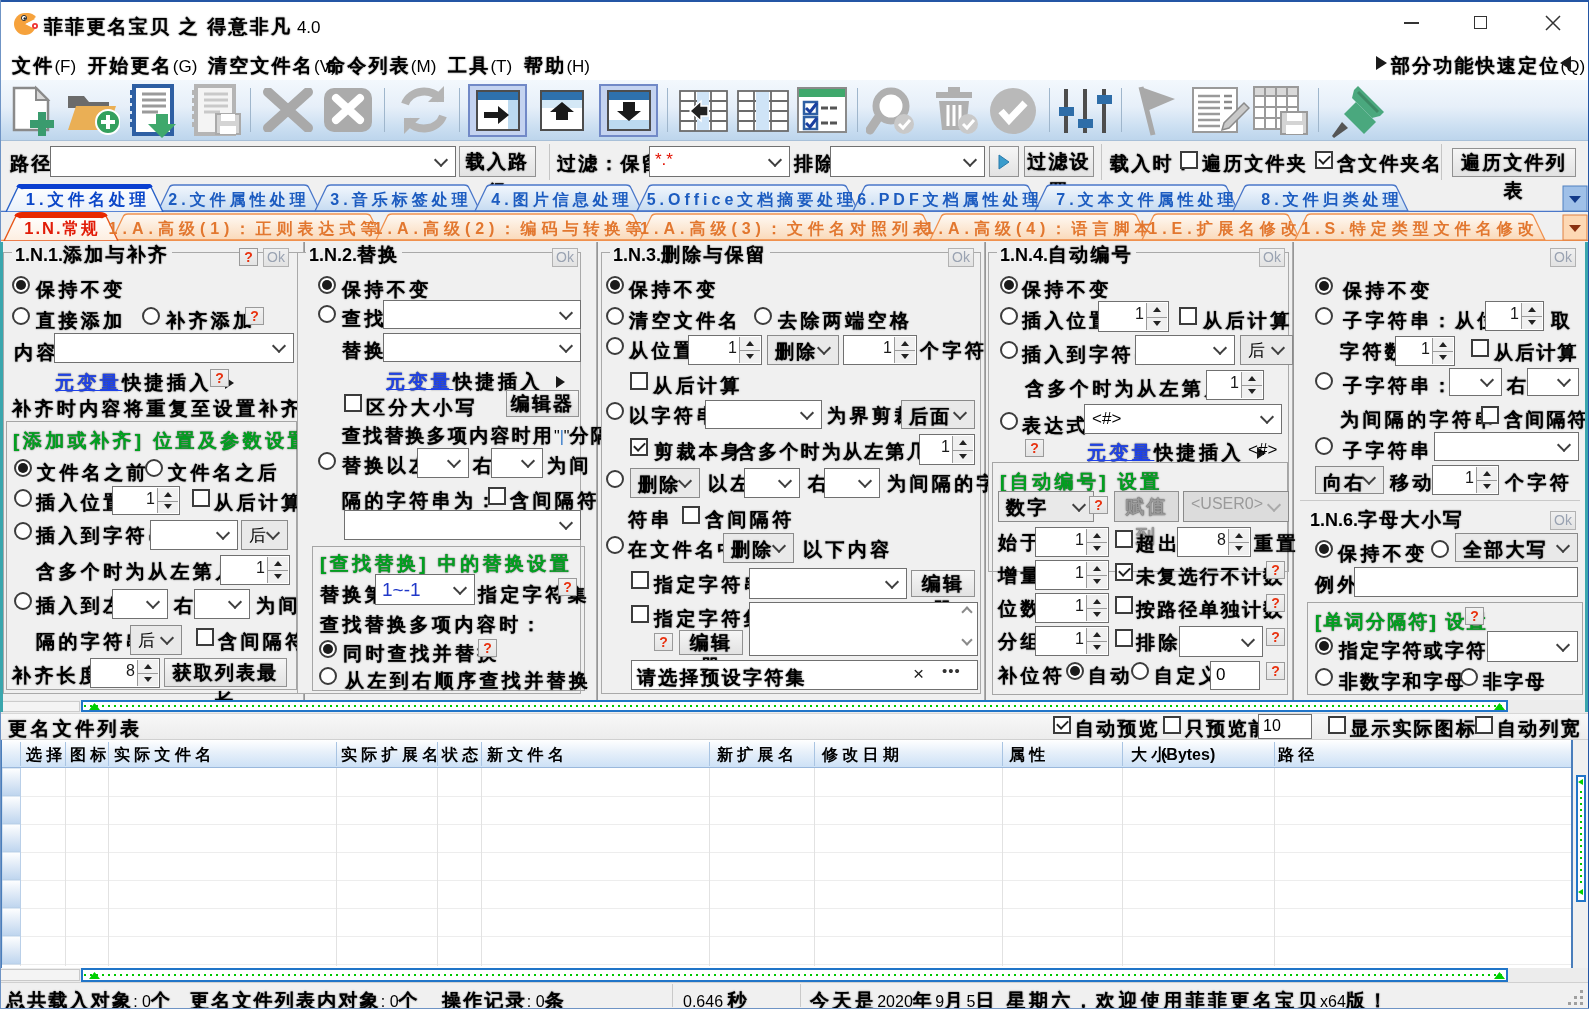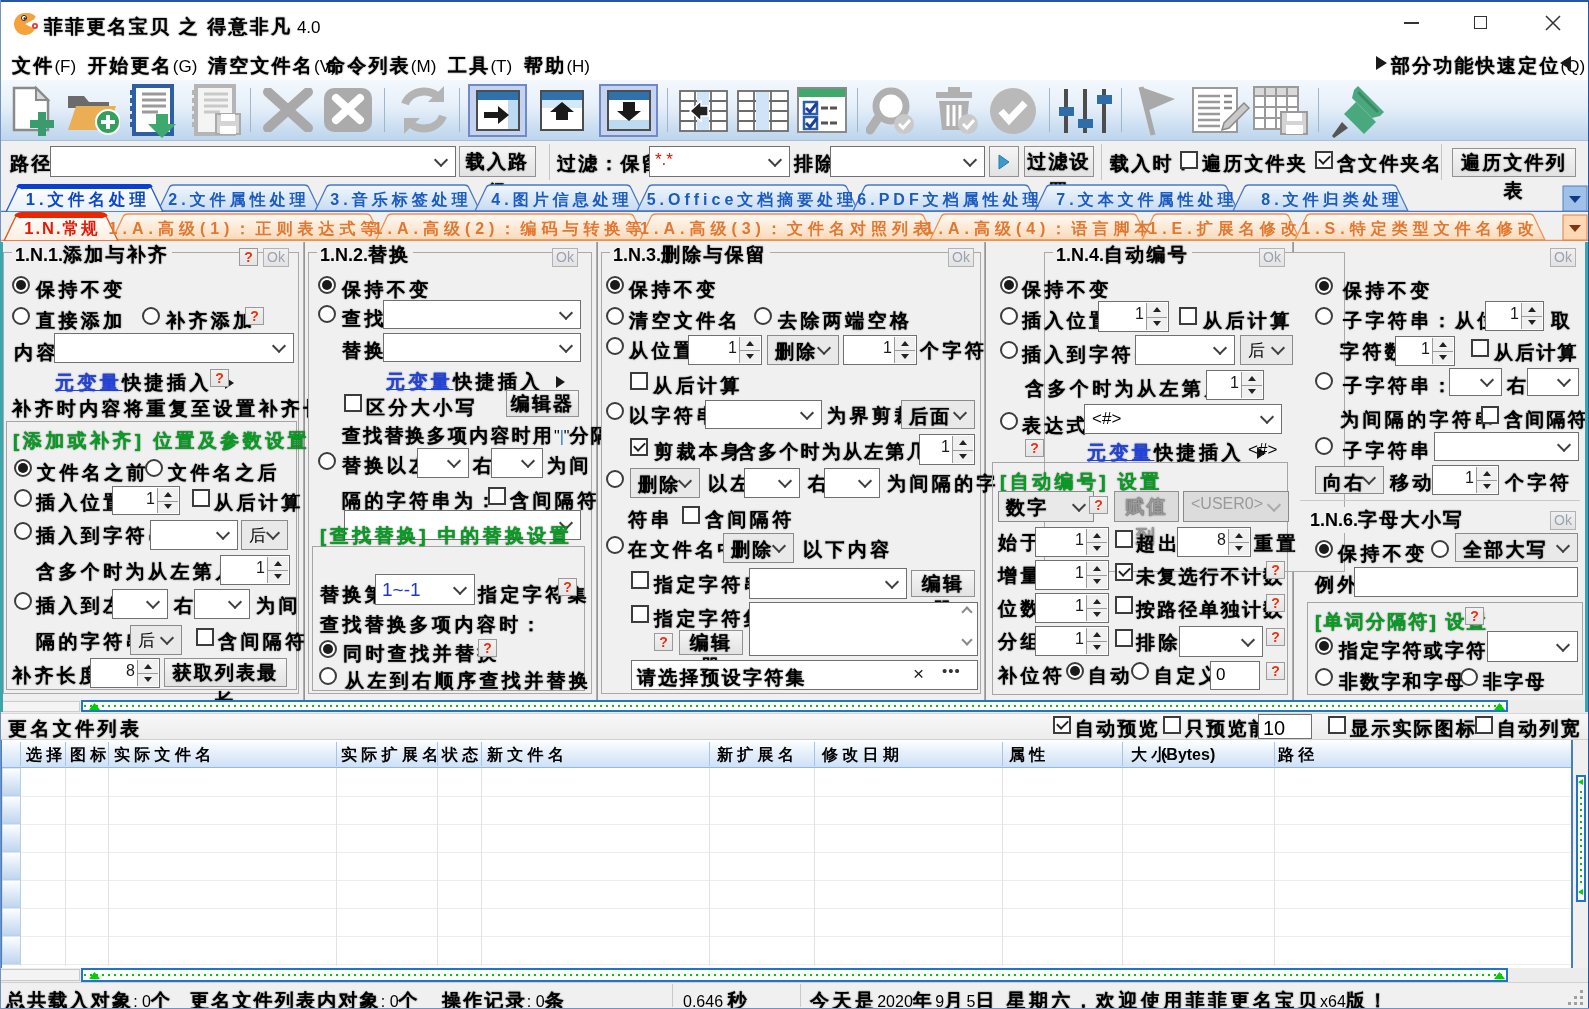--- a/index.html
+++ b/index.html
@@ -420,21 +420,21 @@
     <div class="a t" style="left:218px;top:629px"><span class="c">含间隔符</span></div>
 <div class="a t" style="left:12px;top:663px"><span class="c">补齐长度</span></div>
 <div class="spin" style="left:90px;top:658px;width:70px;height:30px">
       <span class="num">8</span>
       <s class="sb">
         <s class="mid"></s>
       </s>
     </div>
 <div class="btn" style="left:164px;top:658px;width:123px;height:29px;line-height:27px;font-size:16px"><span class="c2">获取列表最长</span></div>
 
-<div class="panel" style="left:308px;width:284px;height:442px">
+<div class="panel" style="left:297px;width:284px;height:442px">
       <div class="ptitle">1.N.2.<span class="c2">替换</span></div>
     </div>
 <div class="ok" style="left:552px;top:248px">Ok</div>
 <div class="radio on" style="left:318px;top:276px"></div>
     <div class="a t" style="left:342px;top:277px"><span class="c">保持不变</span></div>
 <div class="radio" style="left:318px;top:305px"></div>
     <div class="a t" style="left:342px;top:306px"><span class="c">查找</span></div>
 <div class="combo" style="left:383px;top:300px;width:198px;height:29px">
       <s class="chev"></s>
     </div>
@@ -457,21 +457,21 @@
       <s class="chev"></s>
     </div>
 <div class="a t" style="left:547px;top:453px"><span class="c">为间</span></div>
 <div class="a t" style="left:342px;top:488px"><span class="c">隔的字符串为：</span></div>
 <div class="cb" style="left:488px;top:487px"></div>
     <div class="a t" style="left:510px;top:488px"><span class="c">含间隔符</span></div>
 <div class="combo" style="left:344px;top:510px;width:237px;height:30px">
       <s class="chev"></s>
     </div>
 <div class="grp" style="left:312px;top:546px;width:273px;height:145px"></div>
-<div class="a t grn" style="left:320px;top:523px"><span class="c">[查找替换] 中的替换设置</span></div>
+<div class="a t grn" style="left:320px;top:551px"><span class="c">[查找替换] 中的替换设置</span></div>
 <div class="a t" style="left:320px;top:582px"><span class="c">替换第</span></div>
 <div class="combo" style="left:375px;top:574px;width:100px;height:31px">
       <span class="a" style="left:6px;top:4px;font-size:19px;color:#2038c8">1~-1</span>
       <s class="chev"></s>
     </div>
 <div class="a t" style="left:478px;top:582px"><span class="c">指定字符集</span></div>
 <div class="q" style="left:558px;top:578px">?</div>
 <div class="a t" style="left:320px;top:612px"><span class="c">查找替换多项内容时：</span></div>
 <div class="radio on" style="left:319px;top:640px"></div>
     <div class="a t" style="left:343px;top:641px"><span class="c">同时查找并替换</span></div>
@@ -566,21 +566,21 @@
  <s class="chev" style="right:6px;top:40px;width:6px;height:6px;border-color:#8a8a8a"></s>
     </div>
 <div class="q" style="left:654px;top:633px">?</div>
 <div class="btn" style="left:679px;top:630px;width:64px;height:25px;line-height:23px;font-size:16px"><span class="c2">编辑器</span></div>
 <div class="combo" style="left:631px;top:660px;width:347px;height:30px">
  <span class="a" style="left:5px;top:4px;font-size:17px"><span class="c2">请选择预设字符集</span></span>
  <span class="a" style="left:281px;top:2px;font-size:19px;color:#222">×</span>
  <span class="a" style="left:310px;top:1px;font-size:15px;color:#333;letter-spacing:1px">•••</span>
     </div>
 
-<div class="panel" style="left:1044px;width:301px;height:320px">
+<div class="panel" style="left:988px;width:301px;height:320px">
       <div class="ptitle">1.N.4.<span class="c2">自动编号</span></div>
     </div>
 <div class="ok" style="left:1259px;top:248px">Ok</div>
 <div class="radio on" style="left:1000px;top:276px"></div>
     <div class="a t" style="left:1022px;top:277px"><span class="c">保持不变</span></div>
 <div class="radio" style="left:1000px;top:307px"></div>
     <div class="a t" style="left:1022px;top:308px"><span class="c">插入位置</span></div>
 <div class="spin" style="left:1098px;top:301px;width:71px;height:31px">
       <span class="num">1</span>
       <s class="sb">
@@ -771,21 +771,21 @@
       <path d="M5.5 0 L11 7 H0 Z" fill="#00d000"></path>
     </svg>
 
 <div class="a" style="left:0;top:713px;width:1589px;height:27px;background:linear-gradient(#f8f8f8,#ececec);border-top:1px solid #d7d7d7;border-bottom:1px solid #d0d0d0;box-sizing:border-box"></div>
 <div class="a t" style="left:8px;top:716px;font-weight:bold"><span class="c">更名文件列表</span></div>
 <div class="cb on" style="left:1053px;top:716px"></div>
 <div class="a t" style="left:1075px;top:716px"><span class="c2">自动预览</span></div>
 <div class="cb" style="left:1163px;top:716px"></div>
 <div class="a t" style="left:1185px;top:716px"><span class="c2">只预览前</span></div>
 <div class="combo" style="left:1258px;top:714px;width:54px;height:25px">
-      <span class="a" style="left:4px;top:2px;font-size:20px">10</span>
+      <span class="a" style="left:4px;top:2px;font-size:16px">10</span>
     </div>
 <div class="cb" style="left:1328px;top:716px"></div>
 <div class="a t" style="left:1350px;top:716px"><span class="c2">显示实际图标</span></div>
 <div class="cb" style="left:1475px;top:716px"></div>
 <div class="a t" style="left:1497px;top:716px"><span class="c2">自动列宽</span></div>
 
 <div class="a" id="table" style="left:0;top:740px;width:1573px;height:228px;background:#fff;border-left:2px solid #4a7ebb;border-right:2px solid #4a7ebb;box-sizing:border-box"></div>
 <div class="a" id="thead" style="left:2px;top:740px;width:1569px;height:28px;background:linear-gradient(#ffffff,#e7f0fa 45%,#cde1f6);border-bottom:1px solid #9ab8dc;box-sizing:border-box"></div>
 <svg class="a" style="left:2px;top:740px" width="1569" height="28">
 <g stroke="#a9c4e2">

